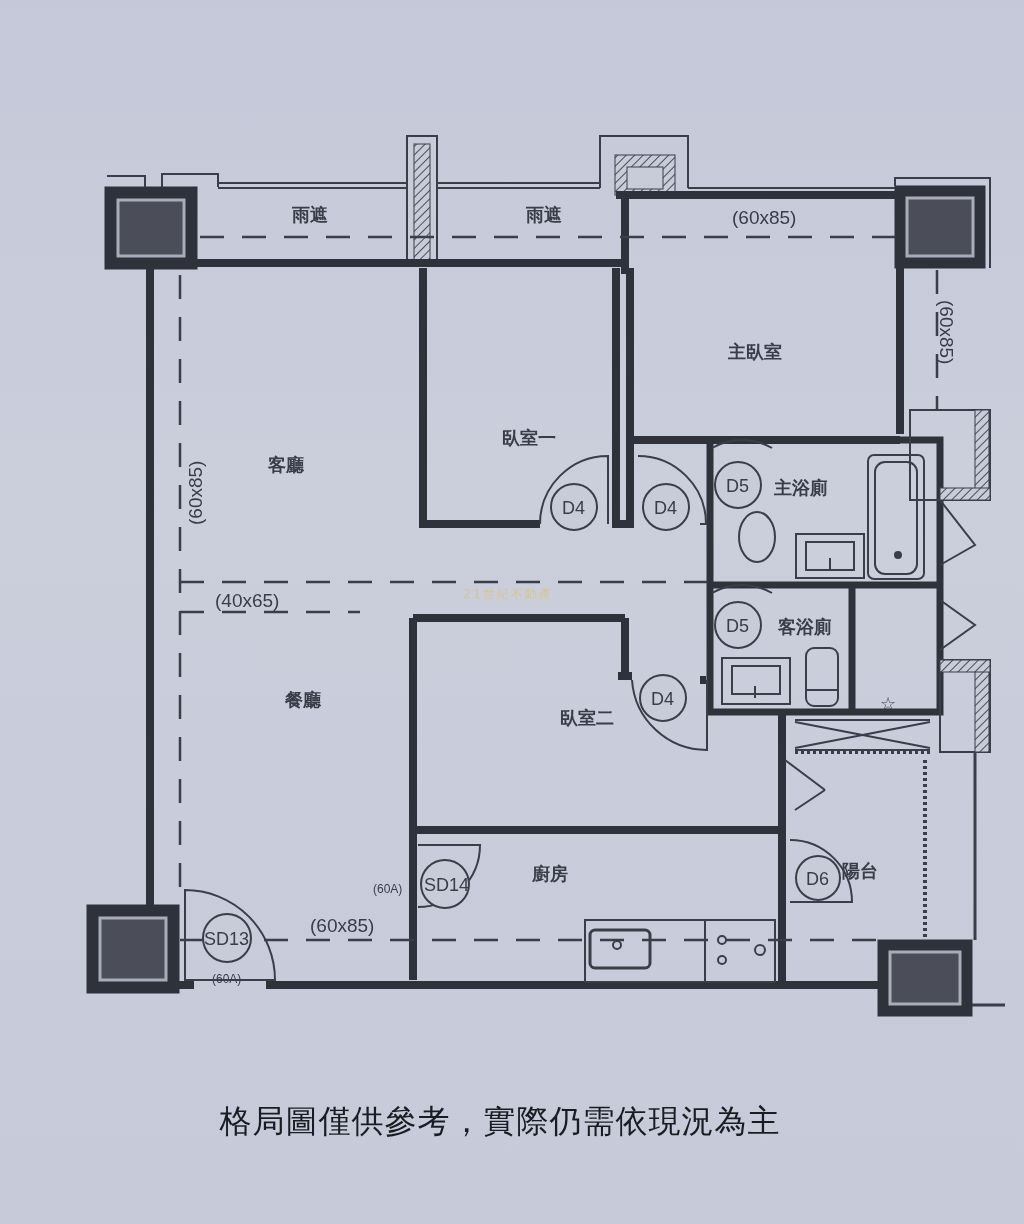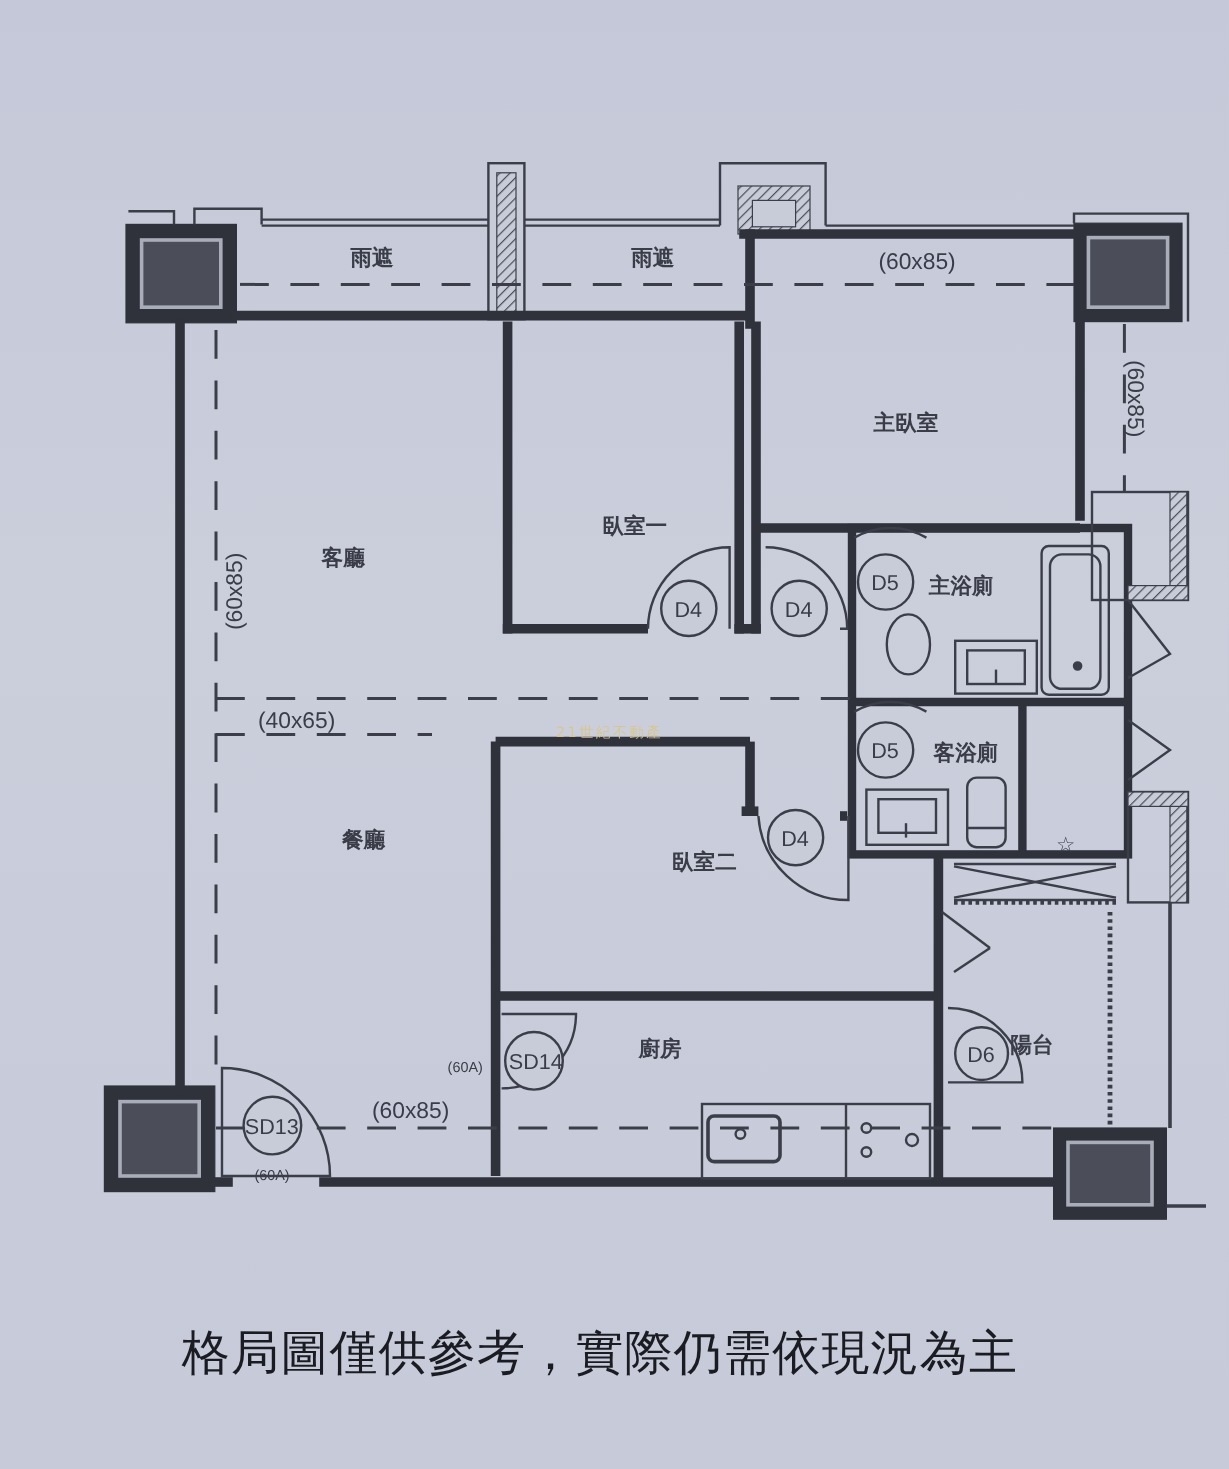--- a/index.html
+++ b/index.html
@@ -16,24 +16,24 @@
   svg.plan { position:absolute; left:0; top:0; }
   .room-label { font-family:"DejaVu Sans", sans-serif; font-weight:bold; fill:#3a3d48; font-size:18px; }
   .dim-label { font-family:"Liberation Sans", sans-serif; fill:#3a3d48; font-size:19px; }
   .door-label { font-family:"Liberation Sans", sans-serif; fill:#3a3d48; font-size:18px; }
   .small-label { font-family:"Liberation Sans", sans-serif; fill:#3a3d48; font-size:12px; }
   .watermark {
     position:absolute; left:358px; top:584px; width:300px; text-align:center;
     color:#d8c68a; opacity:0.92;
   }
   .watermark .wm-brand { font-family:"DejaVu Sans", sans-serif; font-weight:bold; font-size:34px; letter-spacing:4px; line-height:40px; }
-  .watermark .wm-sub { font-family:"DejaVu Sans", sans-serif; font-size:12px; letter-spacing:2px; margin-top:18px; }
+  .watermark .wm-sub { font-family:"DejaVu Sans", sans-serif; font-size:12px; letter-spacing:2px; margin-top:2px; }
   .disclaimer {
     position:absolute; left:0; top:1100px; width:1000px; text-align:center;
-    font-family:"DejaVu Sans", sans-serif; font-size:40px; color:#1a1c22; letter-spacing:1px;
+    font-family:"DejaVu Sans", sans-serif; font-size:32px; color:#1a1c22; letter-spacing:1px;
   }
 </style>
 </head>
 <body>
 
 <div class="paper"></div>
 
 <svg class="plan" width="1024" height="1224" viewBox="0 0 1024 1224">
   <defs>
     <pattern id="hatch" width="6" height="6" patternUnits="userSpaceOnUse" patternTransform="rotate(45)">

